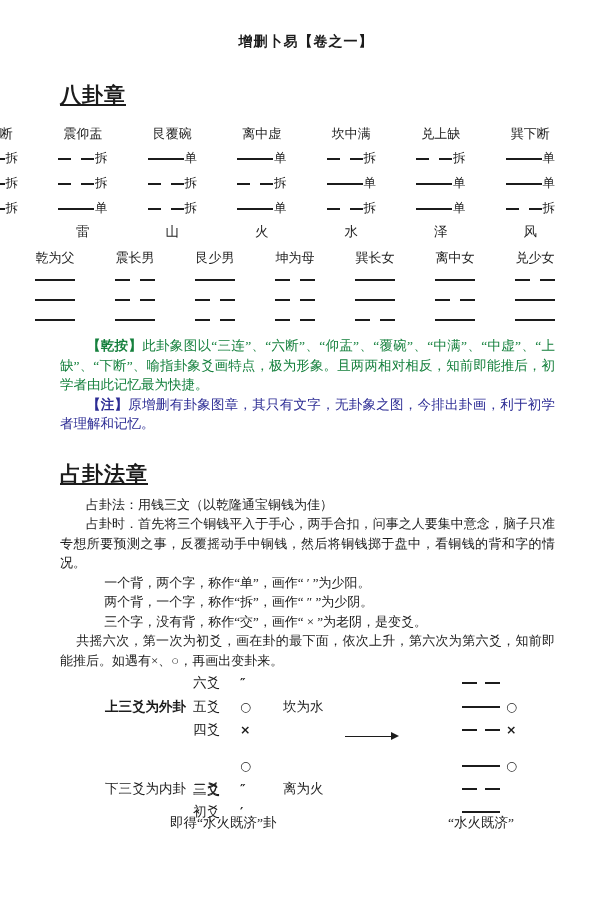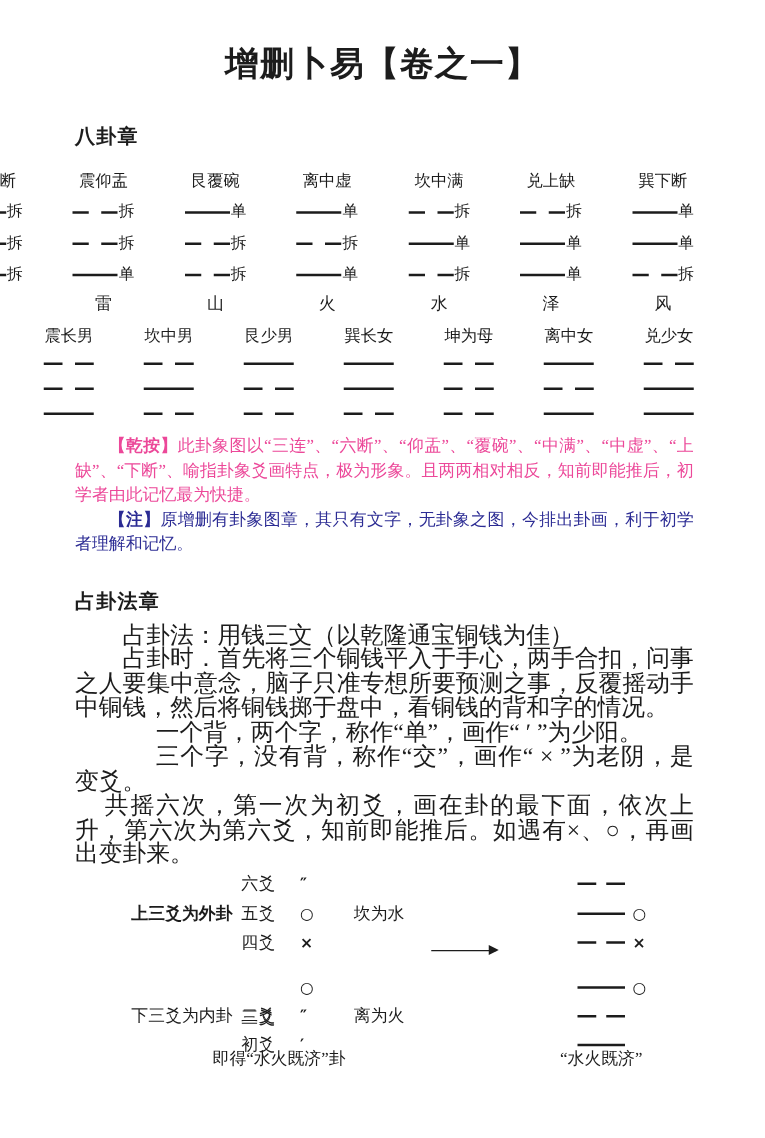--- a/index.html
+++ b/index.html
@@ -1,42 +1,42 @@
 <!DOCTYPE html>
 <html><head>
 <meta charset="utf-8">
 <style>
   html,body{margin:0;padding:0;background:#ffffff;}
   .page{
     position:relative;width:612px;height:910px;background:#ffffff;
     font-family:"Liberation Serif","DejaVu Serif",serif;
     color:#1c1c1c;overflow:hidden;
   }
-  .title{font-size:27px;font-weight:bold;text-align:center;margin:0;padding-top:33px;letter-spacing:1px;}
+  .title{font-size:14px;font-weight:bold;text-align:center;margin:0;padding-top:33px;letter-spacing:1px;}
   .content{padding:0 57px 0 60px;}
-  h2.sec{font-size:16px;font-weight:bold;margin:0;letter-spacing:1px;}
+  h2.sec{font-size:21px;font-weight:bold;margin:0;letter-spacing:1px;text-decoration:underline;}
   #sec1{margin-top:30px;}
   #sec2{margin-top:26px;}
 
   
   .t8{display:flex;justify-content:flex-end;gap:40px;}
   #table1{margin-top:16px;}
   #table2{margin-top:9px;}
   .col{display:flex;flex-direction:column;align-items:center;}
   .col .nm{font-size:13px;line-height:18px;margin-bottom:3px;white-space:nowrap;}
   .lrow{display:flex;align-items:center;height:25px;}
   #table2 .lrow{height:20px;}
   .ln{height:2px;background:#1c1c1c;flex:none;}
   .ln.yin{background:none;display:flex;justify-content:space-between;}
   .ln.yin i{display:block;height:2px;background:#1c1c1c;}
   .yaolbl{font-size:12.5px;margin-left:1px;}
   .elem{font-size:13.5px;line-height:16px;margin-top:3px;}
 
   
-  .para{font-size:19px;line-height:19.5px;margin:0;text-indent:2em;text-align:justify;}
+  .para{font-size:13px;line-height:19.5px;margin:0;text-indent:2em;text-align:justify;}
   .coin{text-indent:3.4em;}
   .p3{text-indent:1.25em;}
   .note{font-size:13.5px;line-height:19.5px;margin:0;text-indent:2em;text-align:justify;color:#2c2c94;}
   .note b{font-weight:bold;}
   .nq{margin-top:6px;}
   #p1{margin-top:7px;}
 
   
   .diagram{position:relative;height:162px;margin-top:4px;font-size:13.5px;}
   .dg{position:absolute;line-height:18px;white-space:nowrap;}
@@ -249,92 +249,74 @@
             <div class="ln yin" style="width: 40px;">
               <i style="width: 15px;"></i>
               <i style="width: 15px;"></i>
             </div>
           </div>
           <div class="lrow">
             <div class="ln yang" style="width: 40px;"></div>
           </div>
         </div>
         <div class="col">
-          <div class="nm">坎中男</div>
-          <div class="lrow">
-            <div class="ln yin" style="width: 40px;">
-              <i style="width: 15px;"></i>
-              <i style="width: 15px;"></i>
-            </div>
-          </div>
-          <div class="lrow">
-            <div class="ln yang" style="width: 40px;"></div>
-          </div>
-          <div class="lrow">
-            <div class="ln yin" style="width: 40px;">
-              <i style="width: 15px;"></i>
-              <i style="width: 15px;"></i>
-            </div>
-          </div>
-        </div>
-        <div class="col">
           <div class="nm">艮少男</div>
           <div class="lrow">
             <div class="ln yang" style="width: 40px;"></div>
           </div>
           <div class="lrow">
             <div class="ln yin" style="width: 40px;">
               <i style="width: 15px;"></i>
               <i style="width: 15px;"></i>
             </div>
           </div>
           <div class="lrow">
             <div class="ln yin" style="width: 40px;">
               <i style="width: 15px;"></i>
               <i style="width: 15px;"></i>
             </div>
           </div>
         </div>
         <div class="col">
+          <div class="nm">坤为母</div>
+          <div class="lrow">
+            <div class="ln yin" style="width: 40px;">
+              <i style="width: 15px;"></i>
+              <i style="width: 15px;"></i>
+            </div>
+          </div>
+          <div class="lrow">
+            <div class="ln yin" style="width: 40px;">
+              <i style="width: 15px;"></i>
+              <i style="width: 15px;"></i>
+            </div>
+          </div>
+          <div class="lrow">
+            <div class="ln yin" style="width: 40px;">
+              <i style="width: 15px;"></i>
+              <i style="width: 15px;"></i>
+            </div>
+          </div>
+        </div>
+        <div class="col">
           <div class="nm">巽长女</div>
           <div class="lrow">
             <div class="ln yang" style="width: 40px;"></div>
           </div>
           <div class="lrow">
             <div class="ln yang" style="width: 40px;"></div>
           </div>
           <div class="lrow">
             <div class="ln yin" style="width: 40px;">
               <i style="width: 15px;"></i>
               <i style="width: 15px;"></i>
             </div>
           </div>
         </div>
         <div class="col">
-          <div class="nm">坤为母</div>
-          <div class="lrow">
-            <div class="ln yin" style="width: 40px;">
-              <i style="width: 15px;"></i>
-              <i style="width: 15px;"></i>
-            </div>
-          </div>
-          <div class="lrow">
-            <div class="ln yin" style="width: 40px;">
-              <i style="width: 15px;"></i>
-              <i style="width: 15px;"></i>
-            </div>
-          </div>
-          <div class="lrow">
-            <div class="ln yin" style="width: 40px;">
-              <i style="width: 15px;"></i>
-              <i style="width: 15px;"></i>
-            </div>
-          </div>
-        </div>
-        <div class="col">
           <div class="nm">离中女</div>
           <div class="lrow">
             <div class="ln yang" style="width: 40px;"></div>
           </div>
           <div class="lrow">
             <div class="ln yin" style="width: 40px;">
               <i style="width: 15px;"></i>
               <i style="width: 15px;"></i>
             </div>
           </div>
@@ -352,30 +334,31 @@
           </div>
           <div class="lrow">
             <div class="ln yang" style="width: 40px;"></div>
           </div>
           <div class="lrow">
             <div class="ln yang" style="width: 40px;"></div>
           </div>
         </div>
       </div>
 
-    <p class="note nq" style="color: #ec4899;"><b>【乾按】</b><span>此卦象图以“三连”、“六断”、“仰盂”、“覆碗”、“中满”、“中虚”、“上缺”、“下断”、喻指卦象爻画特点，极为形象。且两两相对相反，知前即能推后，初学者由此记忆最为快捷。</span></p>
+    <p class="note nq" style="color: #15803d;"><b>【乾按】</b><span>此卦象图以“三连”、“六断”、“仰盂”、“覆碗”、“中满”、“中虚”、“上缺”、“下断”、喻指卦象爻画特点，极为形象。且两两相对相反，知前即能推后，初学者由此记忆最为快捷。</span></p>
 
     <p class="note" style="color: rgb(44, 44, 148);"><b>【注】</b><span>原增删有卦象图章，其只有文字，无卦象之图，今排出卦画，利于初学者理解和记忆。</span></p>
 
     <h2 class="sec" id="sec2">占卦法章</h2>
 
     <p class="para" id="p1">占卦法：用钱三文（以乾隆通宝铜钱为佳）</p>
     <p class="para">占卦时．首先将三个铜钱平入于手心，两手合扣，问事之人要集中意念，脑子只准专想所要预测之事，反覆摇动手中铜钱，然后将铜钱掷于盘中，看铜钱的背和字的情况。</p>
 
     <p class="para coin">一个背，两个字，称作“单”，画作“ ′ ”为少阳。</p>
+    <p class="para coin">两个背，一个字，称作“拆”，画作“ ″ ”为少阴。</p>
     <p class="para coin">三个字，没有背，称作“交”，画作“ × ”为老阴，是变爻。</p>
 
     <p class="para p3">共摇六次，第一次为初爻，画在卦的最下面，依次上升，第六次为第六爻，知前即能推后。如遇有×、○，再画出变卦来。</p>
 
     <div class="diagram" id="diagram">
         <div class="dg" style="left: 45px; top: 24px; font-weight: bold;">上三爻为外卦</div>
         <div class="dg" style="left: 45px; top: 106px;">下三爻为内卦</div>
         <div class="dg" style="left: 133px; top: 0px;">六爻</div>
         <div class="dg dgsym" style="left: 180px; top: 0px;">″</div>
         <div class="dgln yin" style="left: 402px; top: 8px;">

